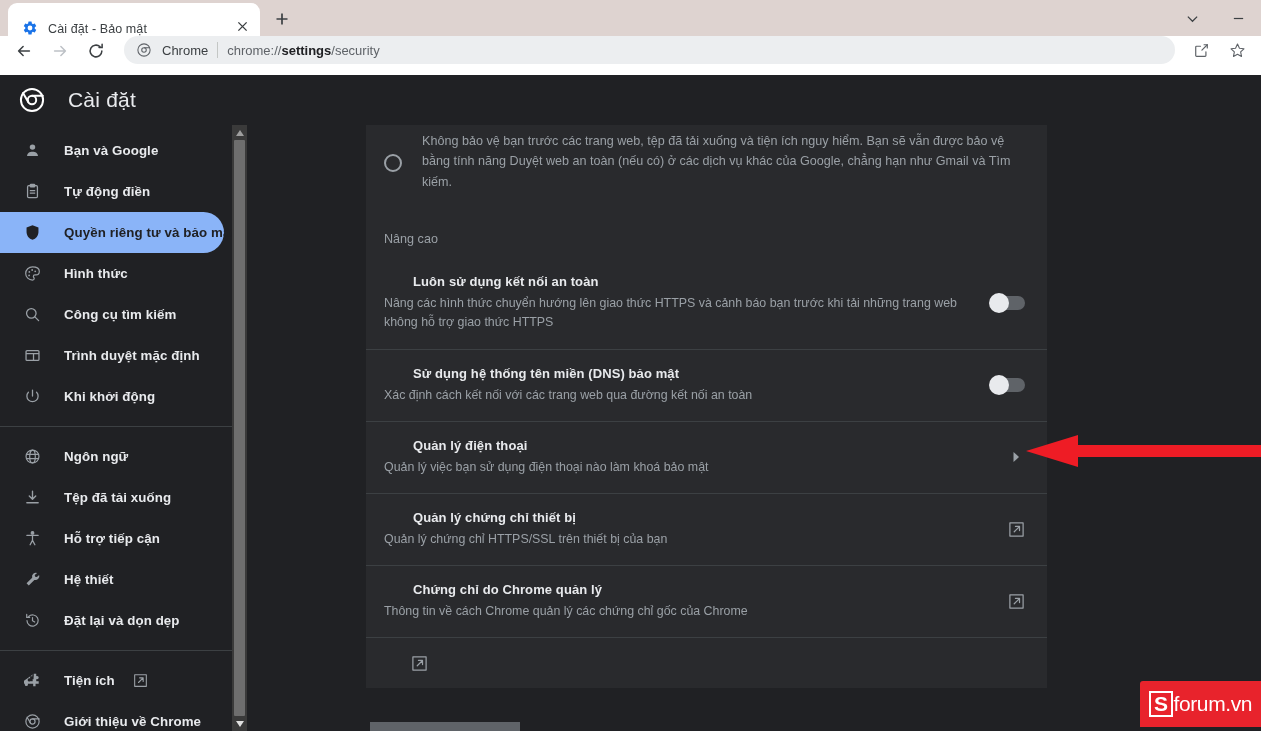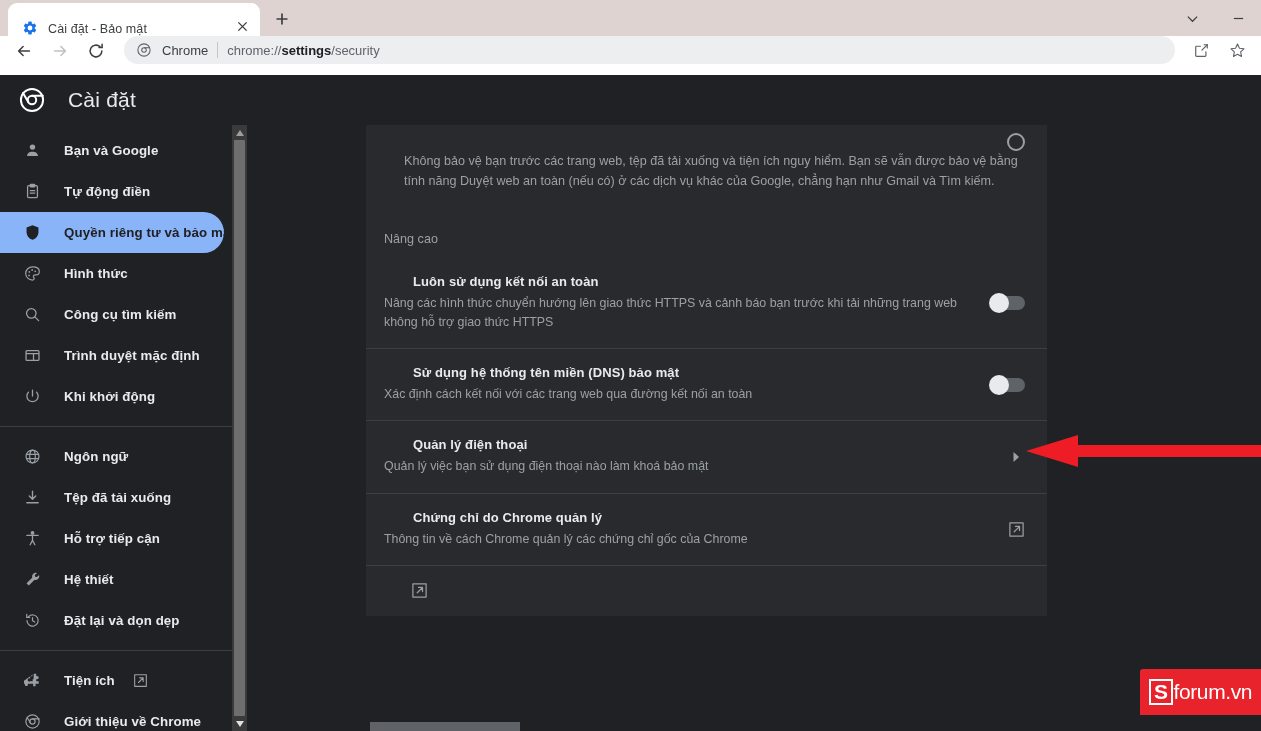--- a/index.html
+++ b/index.html
@@ -168,21 +168,21 @@
   .row-title {
     font-size: 13px; color: #e8eaed; font-weight: 700;
     margin-bottom: 5px; letter-spacing: .1px; padding-left: 29px;
   }
   .row-desc { font-size: 12.4px; color: #9aa0a6; line-height: 1.55; }
   .row-ctrl {
     flex: 0 0 auto; display: flex; align-items: center;
     justify-content: flex-end; min-width: 44px; align-self: center;
   }
 
-  .radio-row { display: flex; align-items: flex-end; padding: 6px 22px 22px 18px; flex-direction: column; }
+  .radio-row { display: flex; align-items: center; padding: 6px 22px 22px 18px; }
   .radio-circle {
     width: 18px; height: 18px; border: 2px solid #9aa0a6;
     border-radius: 50%; flex: 0 0 18px; margin-top: 2px;
   }
   .radio-text {
     margin-left: 20px; font-size: 12.6px; color: #9aa0a6;
     line-height: 1.62;
   }
 
   .section-label {
@@ -209,21 +209,21 @@
   }
 
   
   .red-arrow {
     position: absolute; left: 1026px; top: 357px;
     width: 235px; height: 38px; pointer-events: none;
   }
 
   
   .watermark {
-    position: absolute; right: 0px; bottom: 16px;
+    position: absolute; right: 0px; bottom: 4px;
     width: 121px; height: 46px; background: #e8232c;
     display: flex; align-items: center; justify-content: center;
     border-radius: 3px 0 0 0;
   }
   .watermark-text {
     color: #ffffff; font-size: 21px; letter-spacing: -.4px;
     font-family: "Liberation Sans", sans-serif;
   }
   .wm-s {
     display: inline-block; border: 2px solid #ffffff;
@@ -555,20 +555,34 @@
             </div>
             <div class="row-ctrl">
               <span class="chevron-right">
                 <svg width="12" height="12" viewBox="0 0 12 12">
                     <path d="M3.5 1 L9 6 L3.5 11 Z" fill="#9aa0a6"></path>
                   </svg>
               </span>
             </div>
           </div>
 
+          <div class="row divider">
+            <div class="row-text">
+              <div class="row-title">Quản lý chứng chỉ thiết bị</div>
+              <div class="row-desc">Quản lý chứng chỉ HTTPS/SSL trên thiết bị của bạn</div>
+            </div>
+            <div class="row-ctrl">
+              <span class="ext-link">
+                <svg width="17" height="17" viewBox="0 0 18 18" fill="none" stroke="#9aa0a6" stroke-width="1.3" stroke-linecap="round" stroke-linejoin="round">
+                  <path d="M2 2 H16 V16 H2 Z"></path>
+                  <path d="M6.6 11.4 L12.2 5.8 M7.9 5.8 H12.2 V10.1"></path>
+                </svg>
+              </span>
+            </div>
+          </div>
 
           <div class="row divider">
             <div class="row-text">
               <div class="row-title">Chứng chỉ do Chrome quản lý</div>
               <div class="row-desc">Thông tin về cách Chrome quản lý các chứng chỉ gốc của Chrome</div>
             </div>
             <div class="row-ctrl">
               <span class="ext-link">
                 <svg width="17" height="17" viewBox="0 0 18 18" fill="none" stroke="#9aa0a6" stroke-width="1.3" stroke-linecap="round" stroke-linejoin="round">
                   <path d="M2 2 H16 V16 H2 Z"></path>

